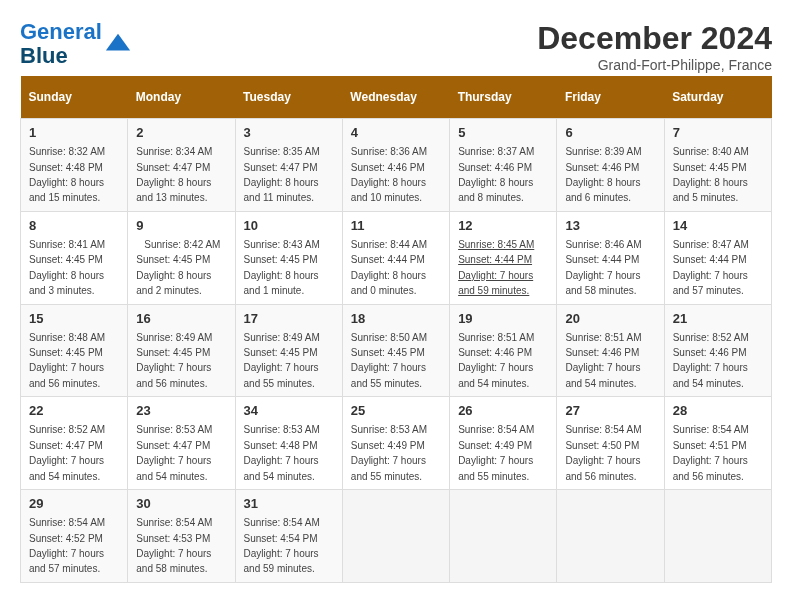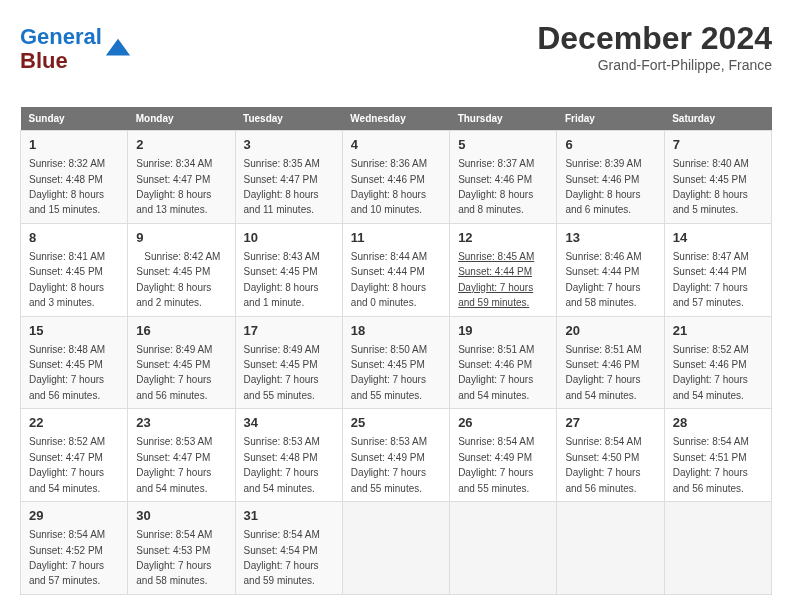--- a/index.html
+++ b/index.html
@@ -6,22 +6,22 @@
     body {
       font-family: Arial, sans-serif;
       background: #fff;
       width: 792px;
       min-height: 612px;
       padding: 20px;
     }
     .header {
       display: flex;
       justify-content: space-between;
-      align-items: flex-end;
-      margin-bottom: 34px;
+      align-items: flex-start;
+      margin-bottom: 3px;
     }
     .logo {
       display: flex;
       align-items: center;
     }
     .logo-text {
       font-size: 22px;
       font-weight: bold;
       color: #333;
       line-height: 1.1;
@@ -45,25 +45,25 @@
     .location {
       font-size: 14px;
       color: #555;
     }
     table {
       width: 100%;
       border-collapse: collapse;
       font-size: 11px;
     }
     thead tr th {
-      background-color: #737373;
+      background-color: #a16207;
       color: #fff;
       text-align: left;
-      padding: 6px 8px;
-      font-size: 10px;
+      padding: 14px 8px;
+      font-size: 12px;
       font-weight: bold;
     }
     tbody tr td {
       vertical-align: top;
       padding: 5px 8px;
       border: 1px solid #ddd;
       width: 14.28%;
       height: 80px;
       background: #fff;
       color: #333;
@@ -91,21 +91,21 @@
     }
   </style>
 </head>
 <body>
 
 <div class="header">
   <div class="logo">
     <div>
       <div class="logo-text">
         <span>General</span><br>
-        <span style="color:#7f1d1d;">Blue</span>
+        <span style="color:#0c4a6e;">Blue</span>
       </div>
     </div>
     <svg class="logo-icon" viewBox="0 0 30 30">
       <polygon points="15,4 28,22 2,22" fill="#1a73c7"></polygon>
     </svg>
   </div>
   <div class="title-area">
     <div class="month-title">December 2024</div>
     <div class="location">Grand-Fort-Philippe, France</div>
   </div>

